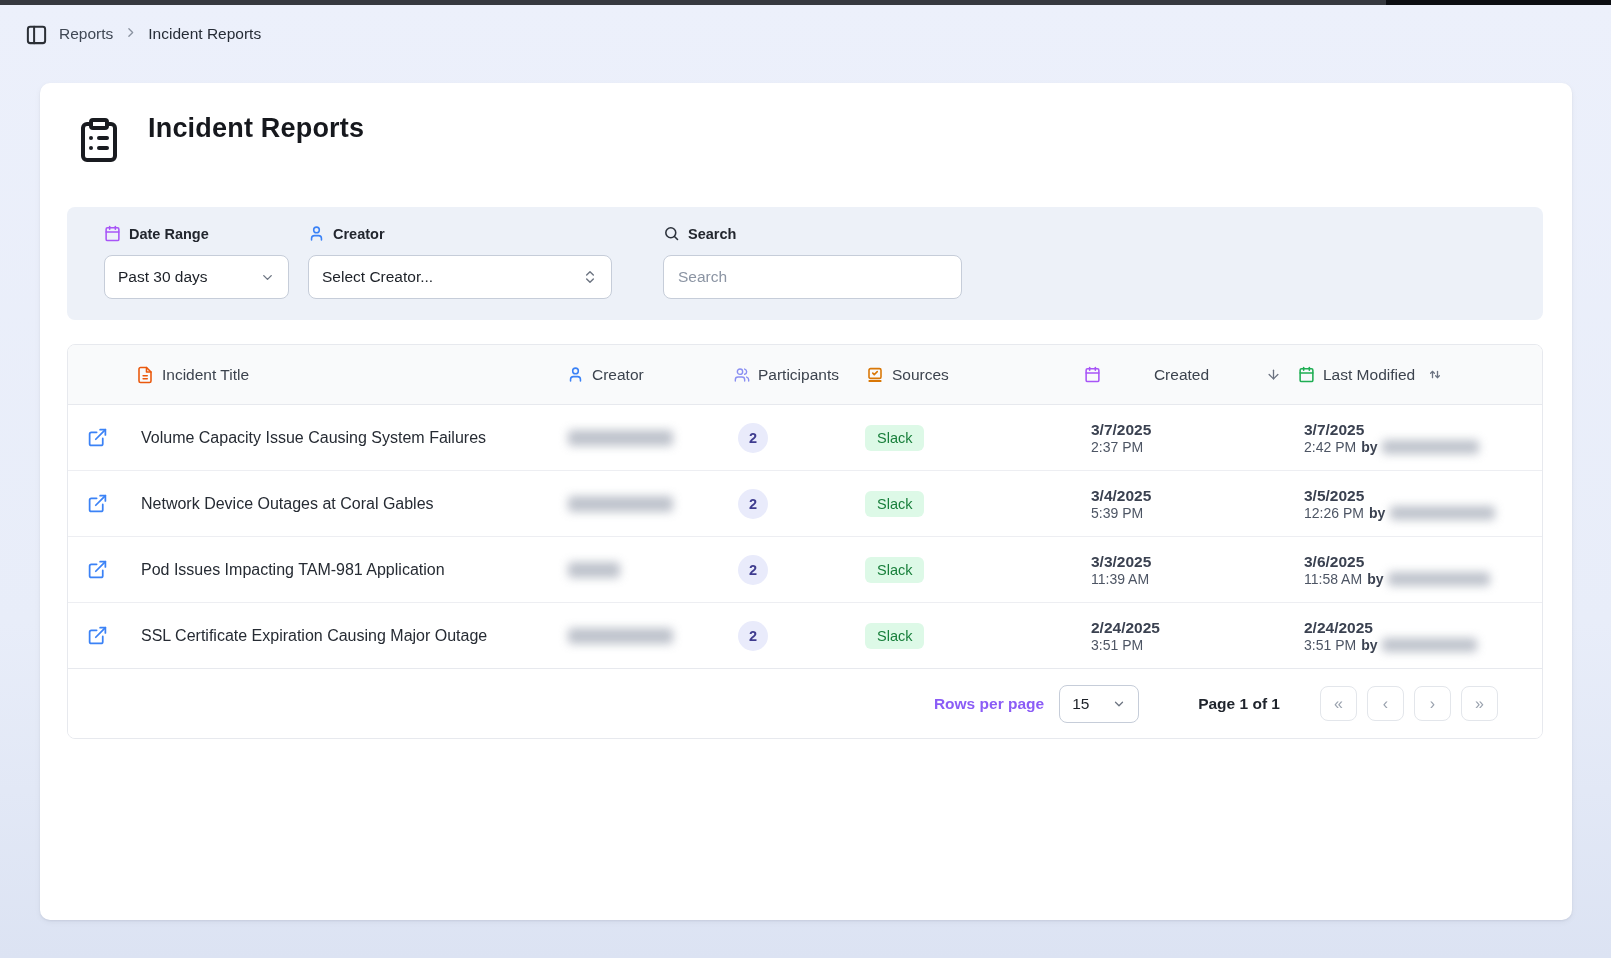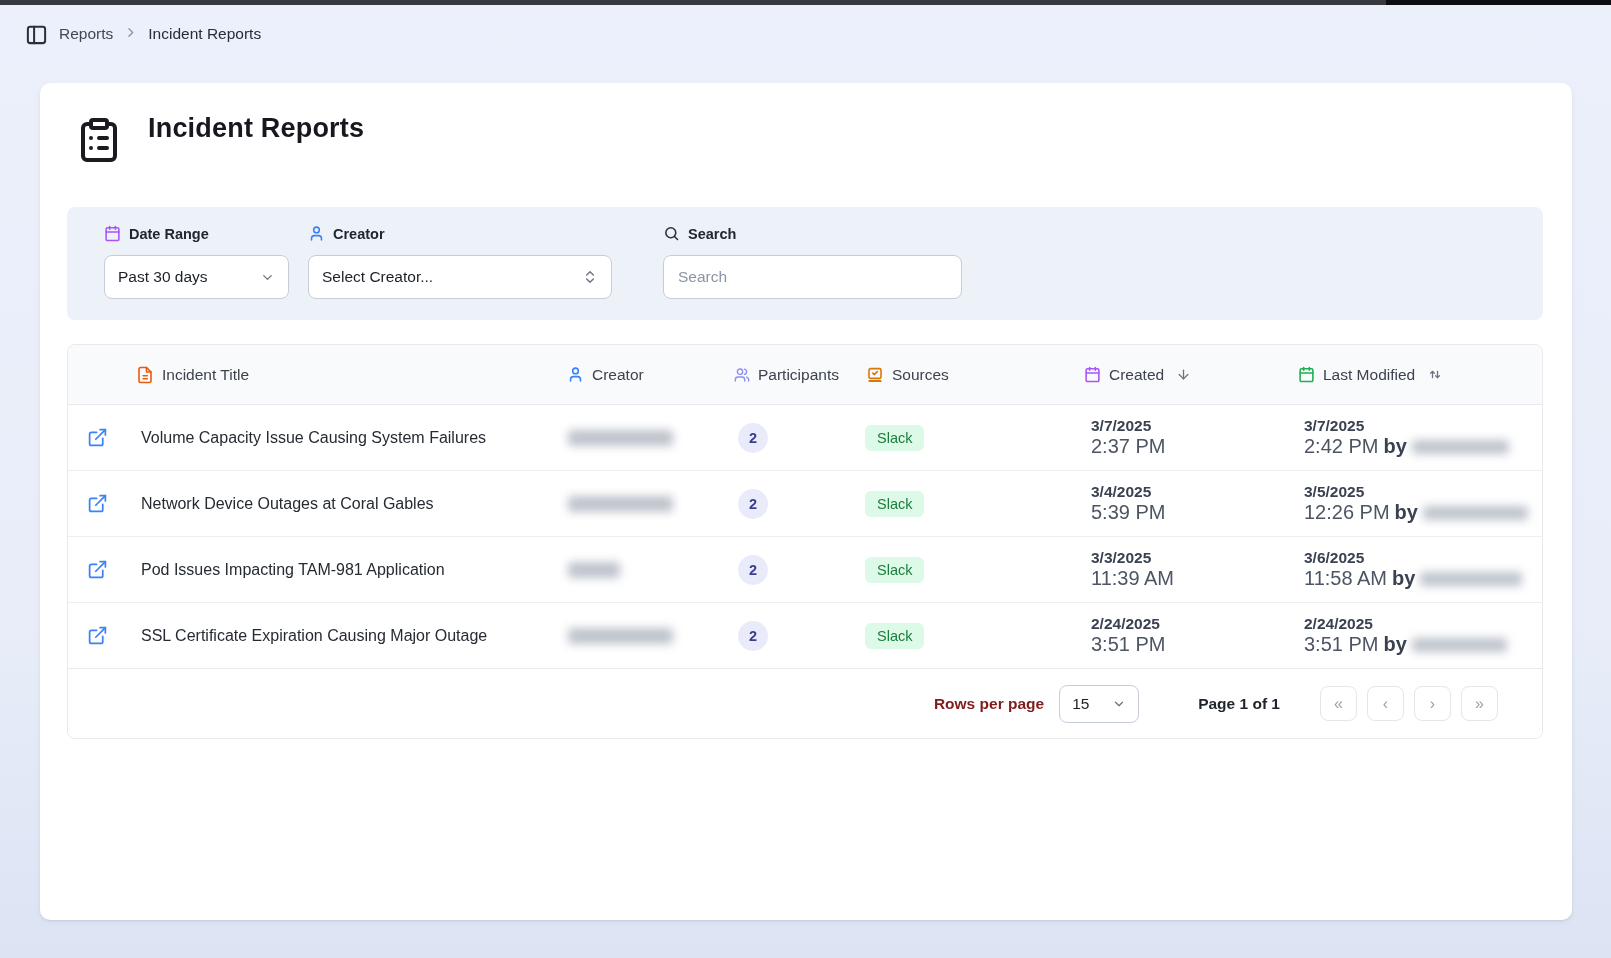--- a/index.html
+++ b/index.html
@@ -52,43 +52,43 @@
     border:1px solid #e7e9ee; border-radius:8px; overflow:hidden; background:#fff;
   }
   .tgrid { display:grid; grid-template-columns:58px 420px 170px 135px 210px 220px 1fr; align-items:center; }
   .thead { height:60px; background:#f9fafb; border-bottom:1px solid #e7e9ee; }
   .th { display:flex; align-items:center; gap:8px; font-size:15.5px; font-weight:500; color:#3c434e; }
   .th.sortable { cursor:pointer; }
   .th-title { padding-left:10px; }
   .th-creator { padding-left:21px; }
   .th-participants { padding-left:18px; }
   .th-sources { padding-left:15px; }
-  .th-created { padding-left:23px; }
+  .th-created { padding-left:23px;justify-content:space-between; }
   .th-modified { padding-left:17px; }
   .sort-glyph { display:flex; align-items:center; color:#6b7280; margin-left:4px; }
 
   .trow { height:66px; border-bottom:1px solid #edeef2; background:#fff; }
   .trow:last-of-type { border-bottom:1px solid #e7e9ee; }
   .cell-link { display:flex; justify-content:center; cursor:pointer; }
   .cell-title { padding-left:15px; font-size:16px; font-weight:500; color:#262b33; }
   .cell-creator { padding-left:22px; }
   .blurred { display:inline-block; height:16px; border-radius:4px; background:#aeb4bf; filter:blur(5px); opacity:.8; vertical-align:middle; }
   .cell-participants { padding-left:22px; }
   .pbadge { width:30px; height:30px; border-radius:50%; background:#e9ebfb; color:#3f3c8f;
     font-size:14.5px; font-weight:600; display:flex; align-items:center; justify-content:center; }
   .cell-sources { padding-left:14px; }
   .sbadge { display:inline-block; padding:5px 12px; border-radius:6px; background:#ddf9e7; color:#187f3b; font-size:14.5px; font-weight:500; }
   .cell-created { padding-left:30px; }
   .cell-modified { padding-left:23px; }
   .dt-date { font-size:15.5px; font-weight:700; color:#3a4150; }
-  .dt-time { font-size:20px; color:#4d5564; margin-top:0; display:flex; align-items:center; gap:5px; }
+  .dt-time { font-size:14px; color:#4d5564; margin-top:0; display:flex; align-items:center; gap:5px; }
   .by-label { font-weight:700; color:#3a4150; }
 
   .pagination { height:69px; display:flex; align-items:center; justify-content:flex-end; padding-right:44px; background:#fff; }
-  .rpp-label { font-size:15.5px; font-weight:600; color:#7f1d1d; }
+  .rpp-label { font-size:15.5px; font-weight:600; color:#8b5cf6; }
   .rpp-select { margin-left:15px; width:80px; height:38px; border:1px solid #c6cdd9; border-radius:8px;
     display:flex; align-items:center; justify-content:space-between; padding:0 12px; font-size:15.5px; color:#1c2027; cursor:pointer; background:#fff; }
   .page-label { margin-left:59px; font-size:15.5px; font-weight:600; color:#1f242c; }
   .pager { display:flex; gap:10px; margin-left:40px; }
   .pager-btn { width:37px; height:35px; border:1px solid #e3e6eb; border-radius:8px; background:#fff;
     color:#9aa2ae; font-size:16px; display:flex; align-items:center; justify-content:center; cursor:pointer; font-family:inherit; }
 </style>
 </head>
 <body>
 

